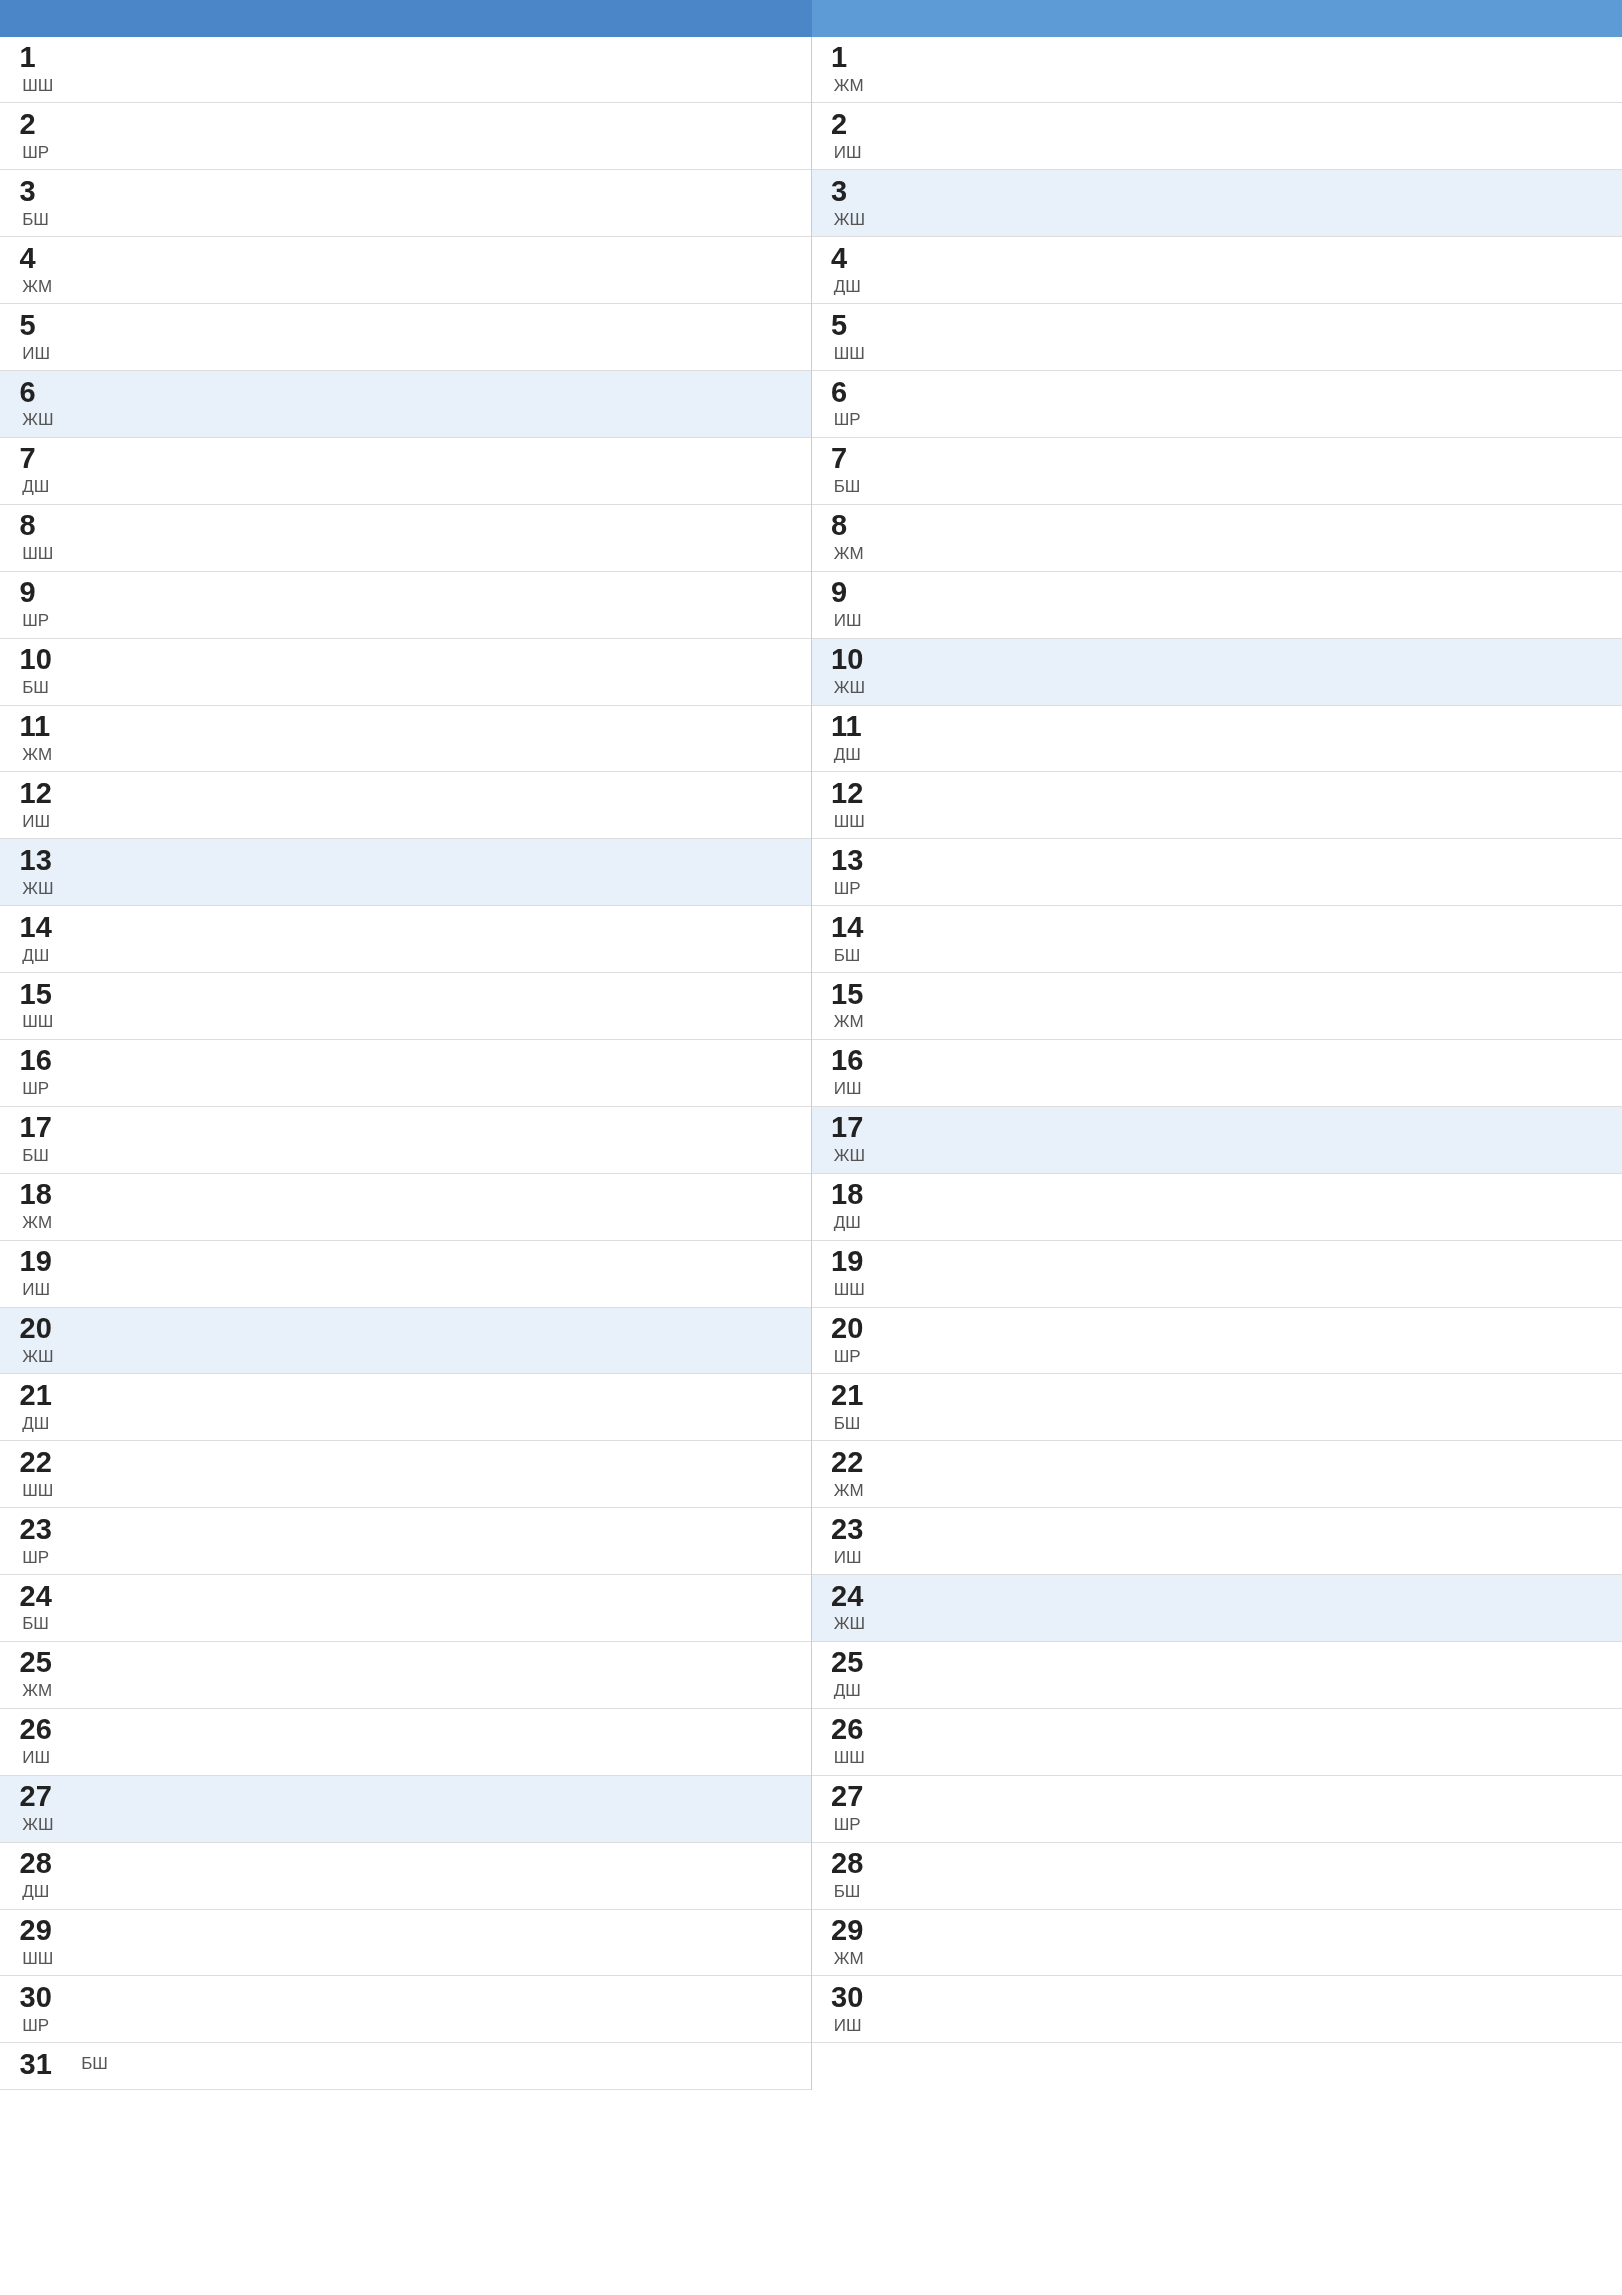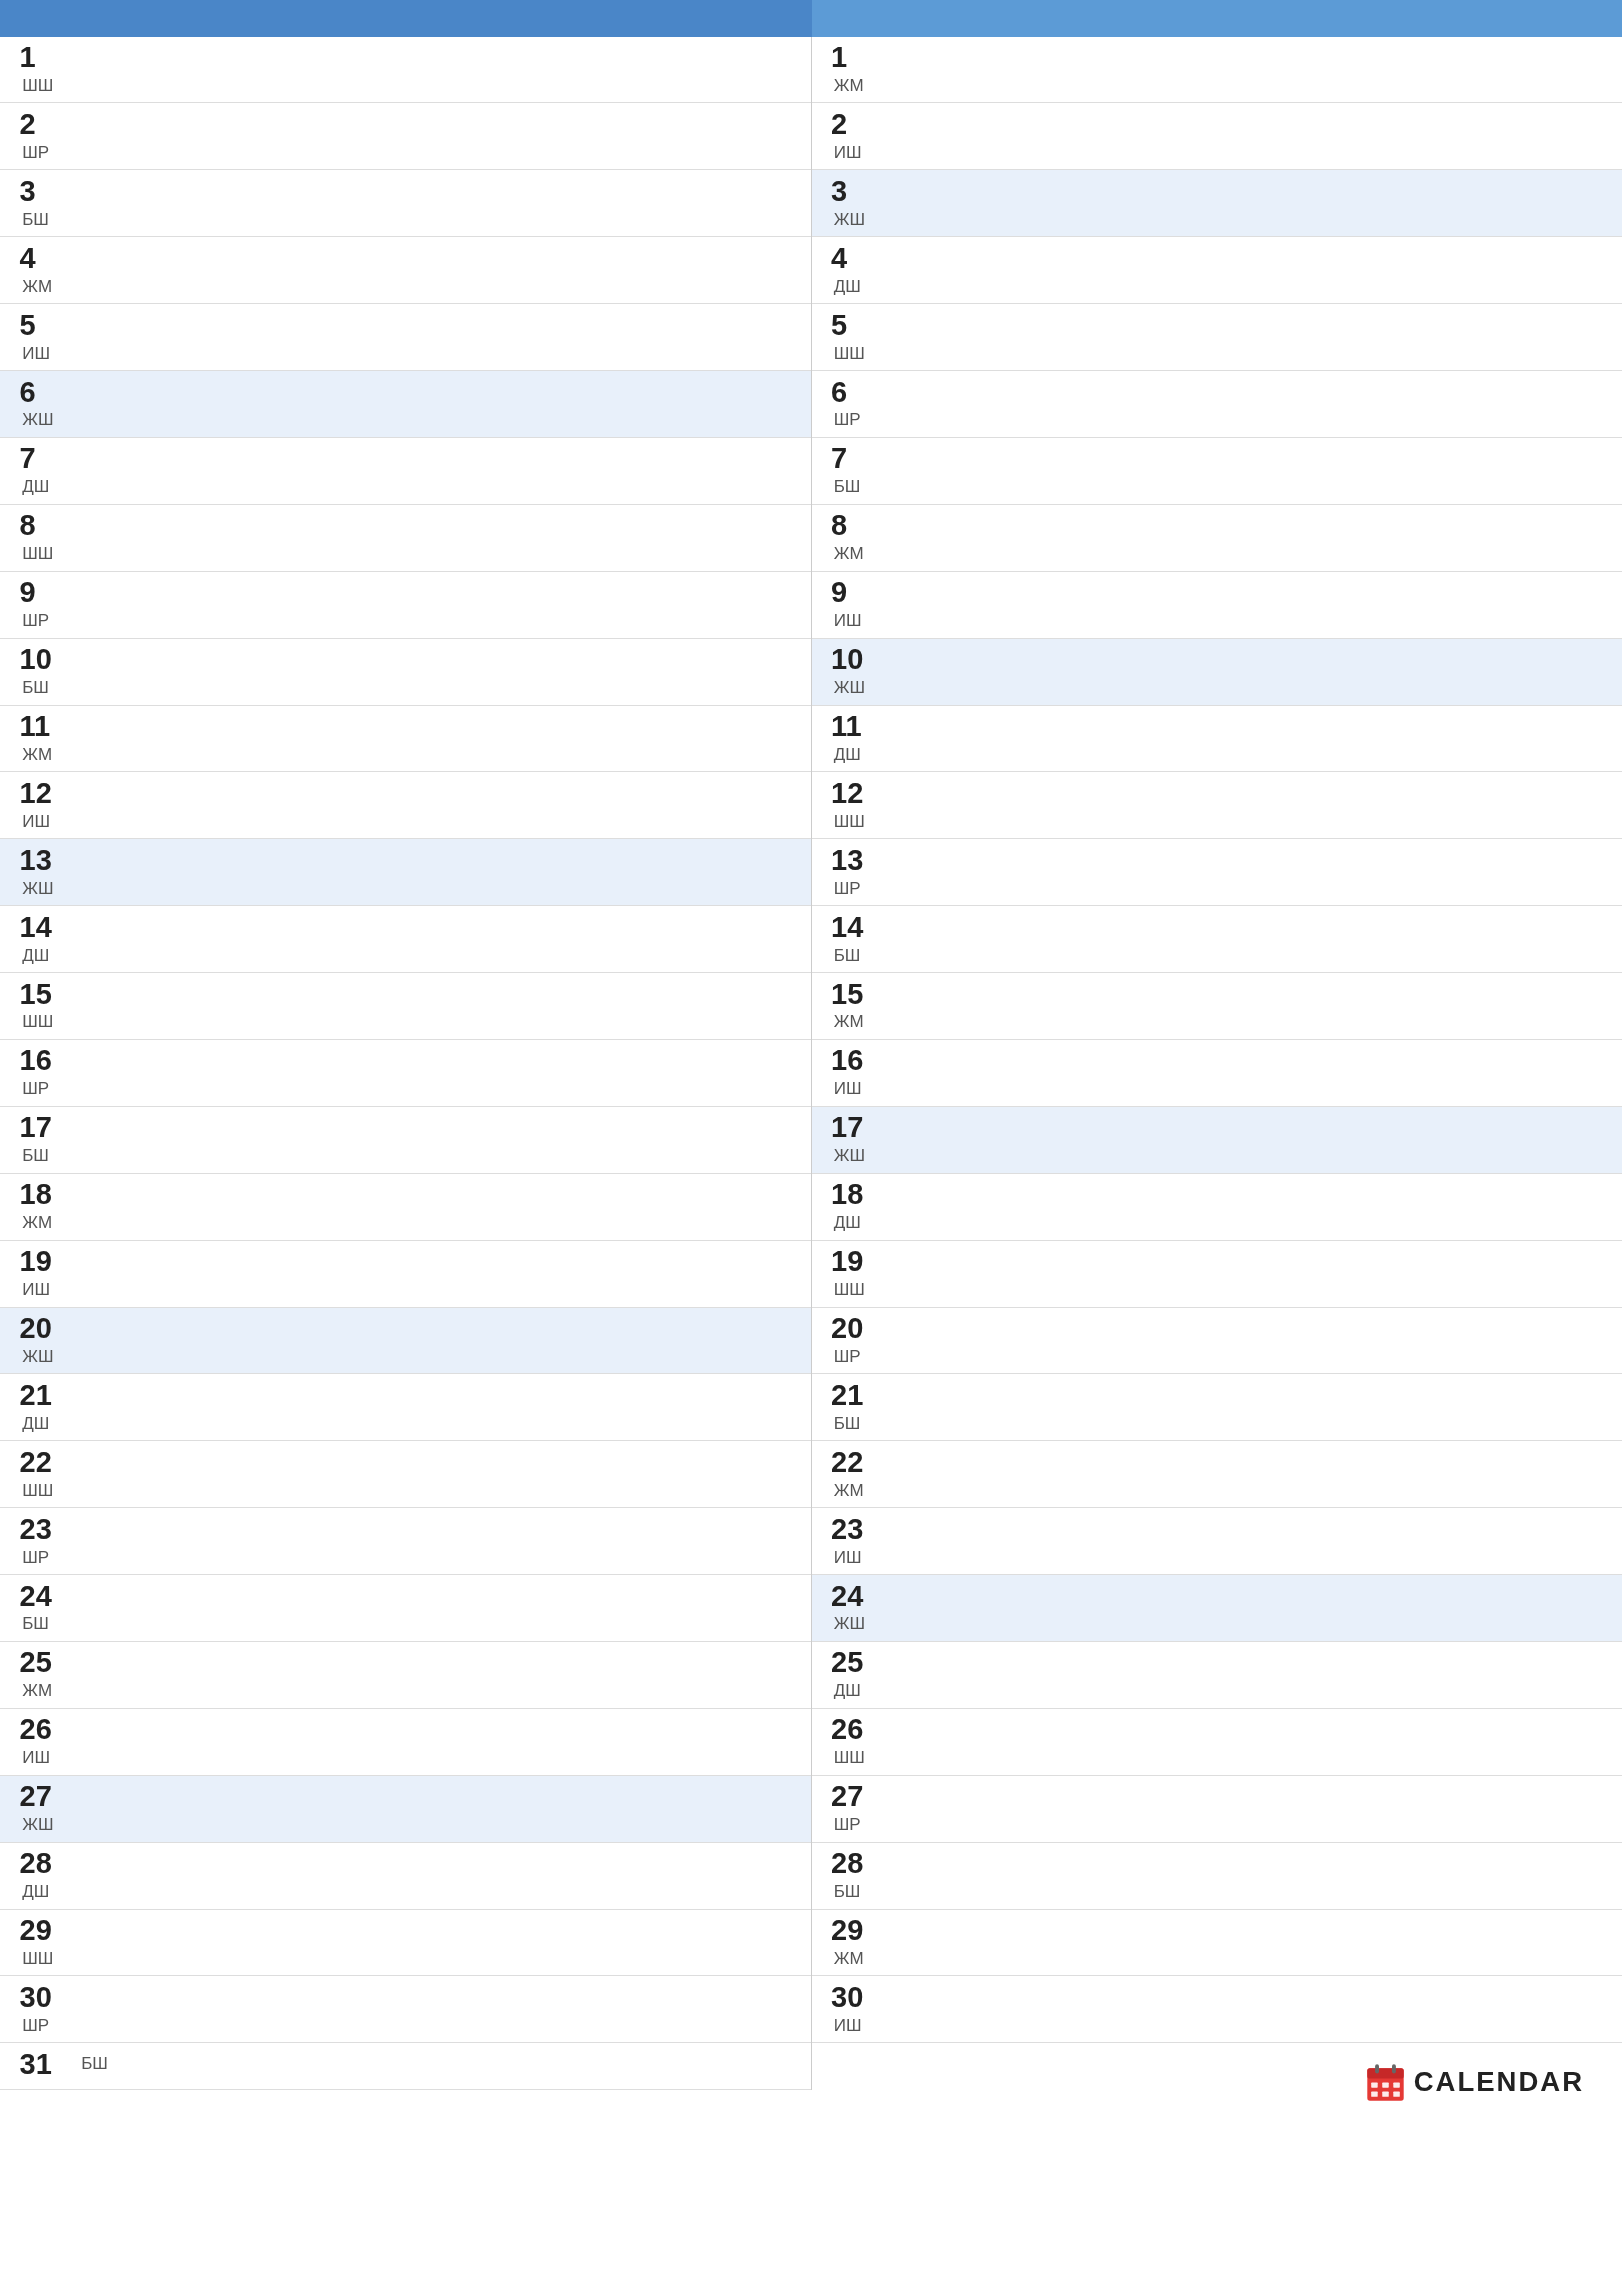--- a/index.html
+++ b/index.html
@@ -463,31 +463,14 @@
           </div>
         </div>
         <div class="day-row">
           <div style="display: flex; flex-direction: column;">
             <div class="day-number">30</div>
             <div class="day-abbr">ИШ</div>
           </div>
         </div>
       </div>
   </div>
-<div style="display: flex; justify-content: flex-end; align-items: center; padding: 19.6px 39px 26px 0px; position: relative; margin-top: -47px; pointer-events: none;">
-      <div class="calendar-logo">
-        <svg width="39" height="39" viewBox="0 0 60 60">
-  <rect x="2" y="8" width="56" height="50" rx="4" fill="#e53935"></rect>
-  <rect x="2" y="8" width="56" height="16" rx="4" fill="#c62828"></rect>
-  <rect x="14" y="2" width="6" height="14" rx="3" fill="#666"></rect>
-  <rect x="40" y="2" width="6" height="14" rx="3" fill="#666"></rect>
-  <rect x="8" y="30" width="10" height="8" rx="1" fill="#fff" opacity="0.9"></rect>
-  <rect x="25" y="30" width="10" height="8" rx="1" fill="#fff" opacity="0.9"></rect>
-  <rect x="42" y="30" width="10" height="8" rx="1" fill="#fff" opacity="0.9"></rect>
-  <rect x="8" y="44" width="10" height="8" rx="1" fill="#fff" opacity="0.9"></rect>
-  <rect x="25" y="44" width="10" height="8" rx="1" fill="#fff" opacity="0.9"></rect>
-  <rect x="42" y="44" width="10" height="8" rx="1" fill="#fff" opacity="0.9"></rect>
-</svg>
-        <span class="calendar-text">CALENDAR</span>
-      </div>
-    </div>
   </div>
 
 
 </body></html>

